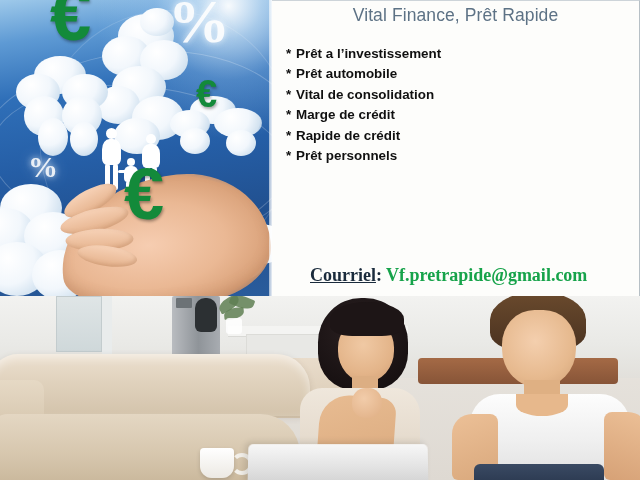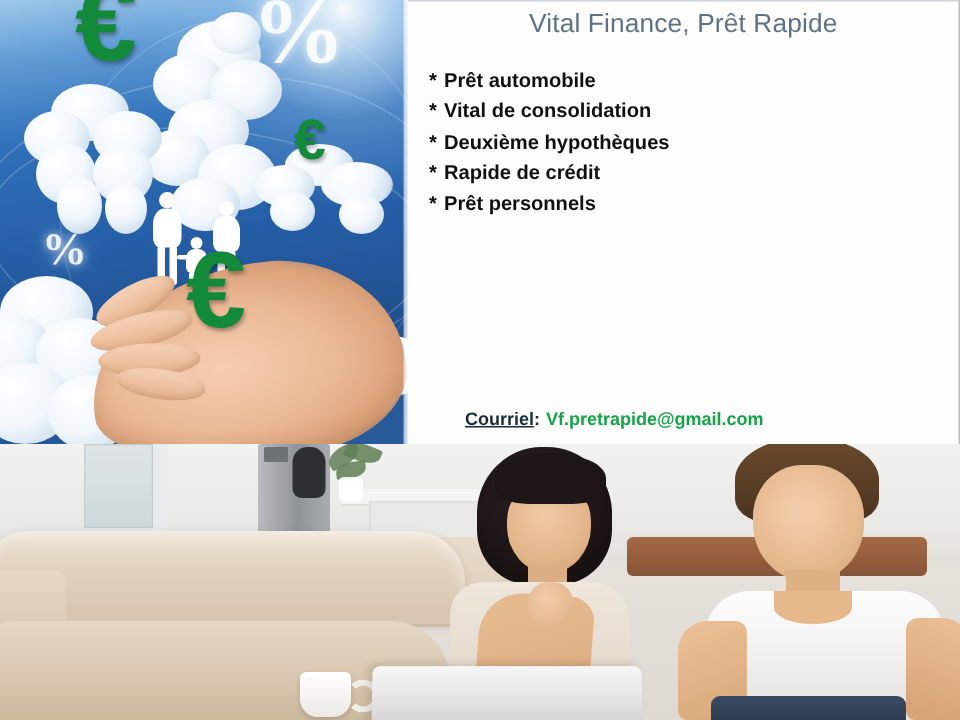--- a/index.html
+++ b/index.html
@@ -95,21 +95,21 @@
     letter-spacing:-.1px;
   }
   .offer-list{
     margin:18px 0 0 0;padding:0 0 0 14px;list-style:none;
     font-size:13.4px;font-weight:bold;color:#101010;line-height:1.52;
   }
   .offer-list li{white-space:nowrap;}
   .offer-list li .star{display:inline-block;width:10px;}
   .email-line{
     position:absolute;left:38px;bottom:10px;
-    font-size:12px;font-weight:bold;white-space:nowrap;
+    font-size:18px;font-weight:bold;white-space:nowrap;font-family:Liberation Serif, serif;
   }
   .email-label{color:#1a2b3c;text-decoration:underline;font-weight:600;}
   .email-colon{color:#1a2b3c;font-weight:600;}
   .email-addr{color:#16a34a;margin-left:4px;}
 
   
   .bottom-photo{
     position:absolute;left:0;top:296px;width:640px;height:184px;overflow:hidden;
     background:linear-gradient(180deg,#eceae6 0%,#e6e2dc 40%,#ded9d2 100%);
   }
@@ -297,23 +297,24 @@
       <div class="glyph euro euro-mid">€</div>
       <div class="glyph euro euro-hand">€</div>
 
       <div class="frame-edge"></div>
     </div>
 
     <div class="text-panel">
       <h1 class="headline">Vital Finance, Prêt Rapide</h1>
 
       <ul class="offer-list">
+        <li><span class="star">*</span><span>Prêt a l’investissement</span></li>
         <li><span class="star">*</span><span>Prêt automobile</span></li>
         <li><span class="star">*</span><span>Vital de consolidation</span></li>
-        <li><span class="star">*</span><span>Deuxième hypothèques</span></li>
+        <li><span class="star">*</span><span>Marge de crédit</span></li>
         <li><span class="star">*</span><span>Rapide de crédit</span></li>
         <li><span class="star">*</span><span>Prêt personnels</span></li>
       </ul>
 
       <div class="email-line">
         <span class="email-label">Courriel</span><span class="email-colon">:</span><span class="email-addr">Vf.pretrapide@gmail.com</span>
       </div>
     </div>
   </div>
 

